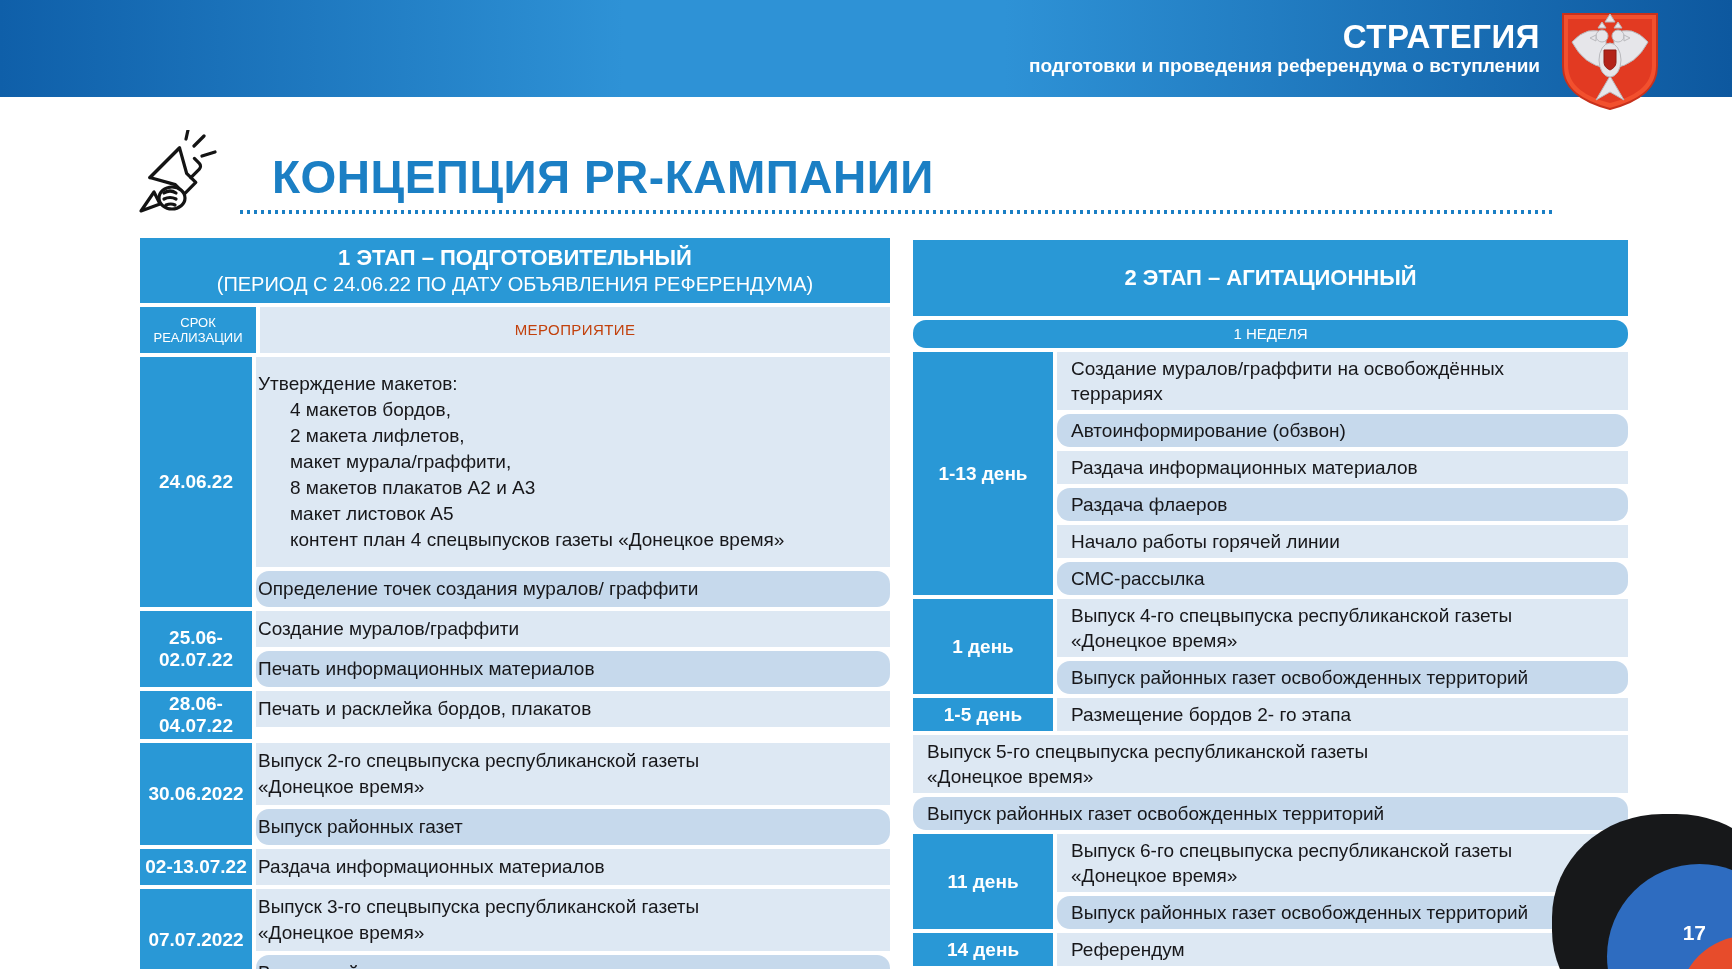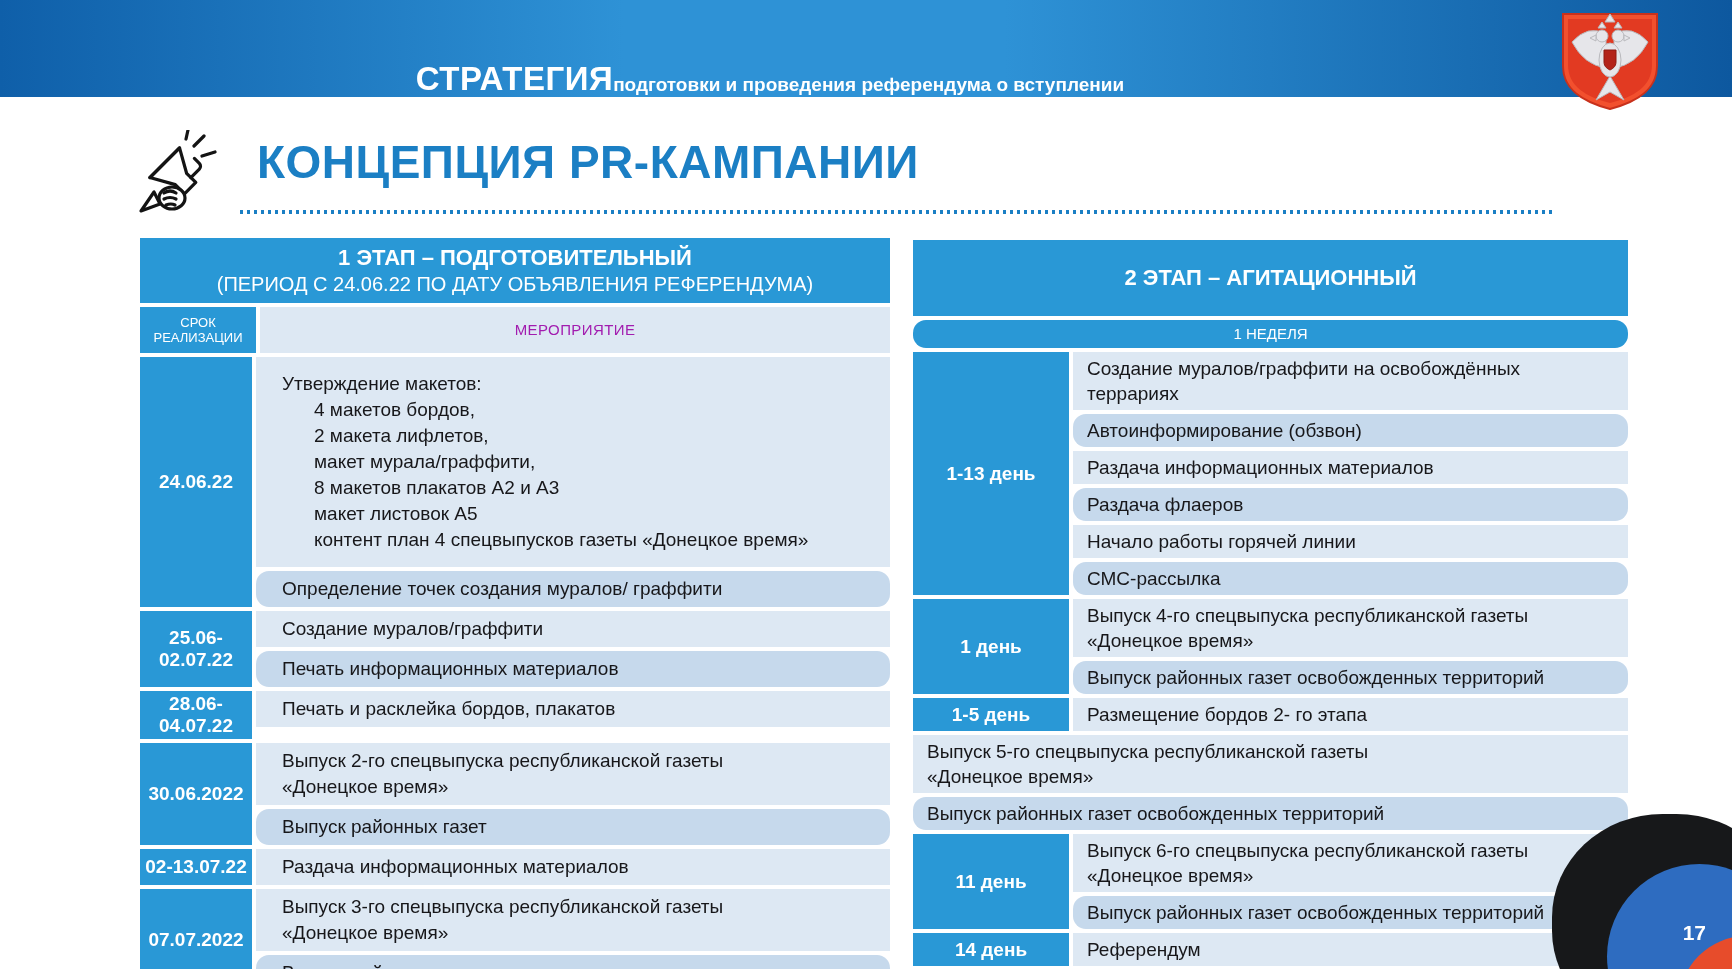--- a/index.html
+++ b/index.html
@@ -5,30 +5,30 @@
   html,body{margin:0;padding:0;}
   body{
     width:1732px;height:969px;position:relative;overflow:hidden;
     background:#ffffff;font-family:"Liberation Sans",sans-serif;
     -webkit-font-smoothing:antialiased;
   }
   
   .topbar{
     position:absolute;left:0;top:0;width:1732px;height:97px;box-sizing:border-box;
     background:linear-gradient(90deg,var(--band_left) 0%,var(--band_mid) 36%,var(--band_mid) 58%,var(--band_right) 100%);
-    display:flex;justify-content:center;align-items:flex-end;
+    display:flex;flex-direction:column;justify-content:center;align-items:flex-end;
     padding-right:192px;color:#fff;
   }
   .topbar-title{font-size:33px;font-weight:bold;line-height:1.08;letter-spacing:.5px;}
   .topbar-sub{font-size:19px;font-weight:600;line-height:1.28;}
   .emblem{position:absolute;top:8px;right:72px;width:100px;height:104px;}
   
   .mega{position:absolute;left:136px;top:130px;width:86px;height:90px;}
   .page-title{
-    position:absolute;left:256px;top:134px;margin:1px;
+    position:absolute;left:256px;top:134px;margin:16px;
     font-size:46px;font-weight:bold;color:var(--accent_blue);letter-spacing:.5px;
   }
   .dotted{
     position:absolute;left:240px;top:210px;width:1316px;height:4px;
     background-image:repeating-linear-gradient(90deg,var(--accent_blue) 0 3px,transparent 3px 7px);
   }
   
   .table{position:absolute;display:flex;flex-direction:column;gap:4px;}
   .stage1{left:140px;top:238px;width:750px;}
   .stage2{left:913px;top:240px;width:715px;}
@@ -36,38 +36,38 @@
   .thead .l1{font-size:22px;font-weight:bold;line-height:1.25;}
   .thead .l2{font-size:20px;line-height:1.25;}
   .stage2 .thead{padding:25px 6px;font-size:22px;font-weight:bold;}
   .subhead{background:var(--table_blue);color:#fff;text-align:center;font-size:15px;padding:5px 0 6px;border-radius:13px;}
   .colhead{display:flex;gap:4px;}
   .ch-date{
     width:112px;flex-shrink:0;background:var(--table_blue);color:#fff;font-size:13px;
     display:flex;align-items:center;justify-content:center;padding:8px 2px;text-align:center;
   }
   .ch-act{
-    flex:1;background:var(--row_light);color:#a21caf;font-size:15px;letter-spacing:.4px;
+    flex:1;background:var(--row_light);color:#c2410c;font-size:15px;letter-spacing:.4px;
     display:flex;align-items:center;justify-content:center;
   }
   .tbody{display:flex;flex-direction:column;gap:4px;}
   .group{display:flex;gap:4px;}
   .datecell{
     width:112px;flex-shrink:0;background:var(--table_blue);color:#fff;
     font-weight:bold;font-size:19px;display:flex;align-items:center;justify-content:center;
     text-align:center;padding:2px;box-sizing:border-box;
   }
-  .stage2 .datecell{width:156px;}
+  .stage2 .datecell{width:140px;}
   .acts{flex:1;display:flex;flex-direction:column;gap:4px;}
   .act{
     background:var(--row_light);color:#17171a;font-size:19px;line-height:25px;
     padding:4px 12px 4px 14px;white-space:pre-line;
     display:flex;flex-direction:column;justify-content:center;box-sizing:border-box;
   }
-  .stage1 .act{line-height:26px;padding:5px 12px 5px 26px;}
+  .stage1 .act{line-height:26px;padding:5px 12px 5px 2px;}
   .act.shade-b{background:var(--row_shaded);border-radius:13px;}
   .act .sub{padding-left:32px;}
   .stage1 .group:first-child .act:first-child{padding-top:14px;padding-bottom:14px;}
   
   .corner-black{position:absolute;right:-55px;bottom:-65px;width:235px;height:220px;background:var(--corner_black);border-radius:47%;}
   .corner-blue{position:absolute;right:-60px;bottom:-80px;width:185px;height:185px;background:var(--corner_blue);border-radius:50%;}
   .corner-red{position:absolute;right:-82px;bottom:-102px;width:135px;height:135px;background:var(--corner_red);border-radius:50%;}
   .page-num{position:absolute;right:26px;bottom:24px;color:#fff;font-size:21px;font-weight:600;}
 </style>
 </head>

